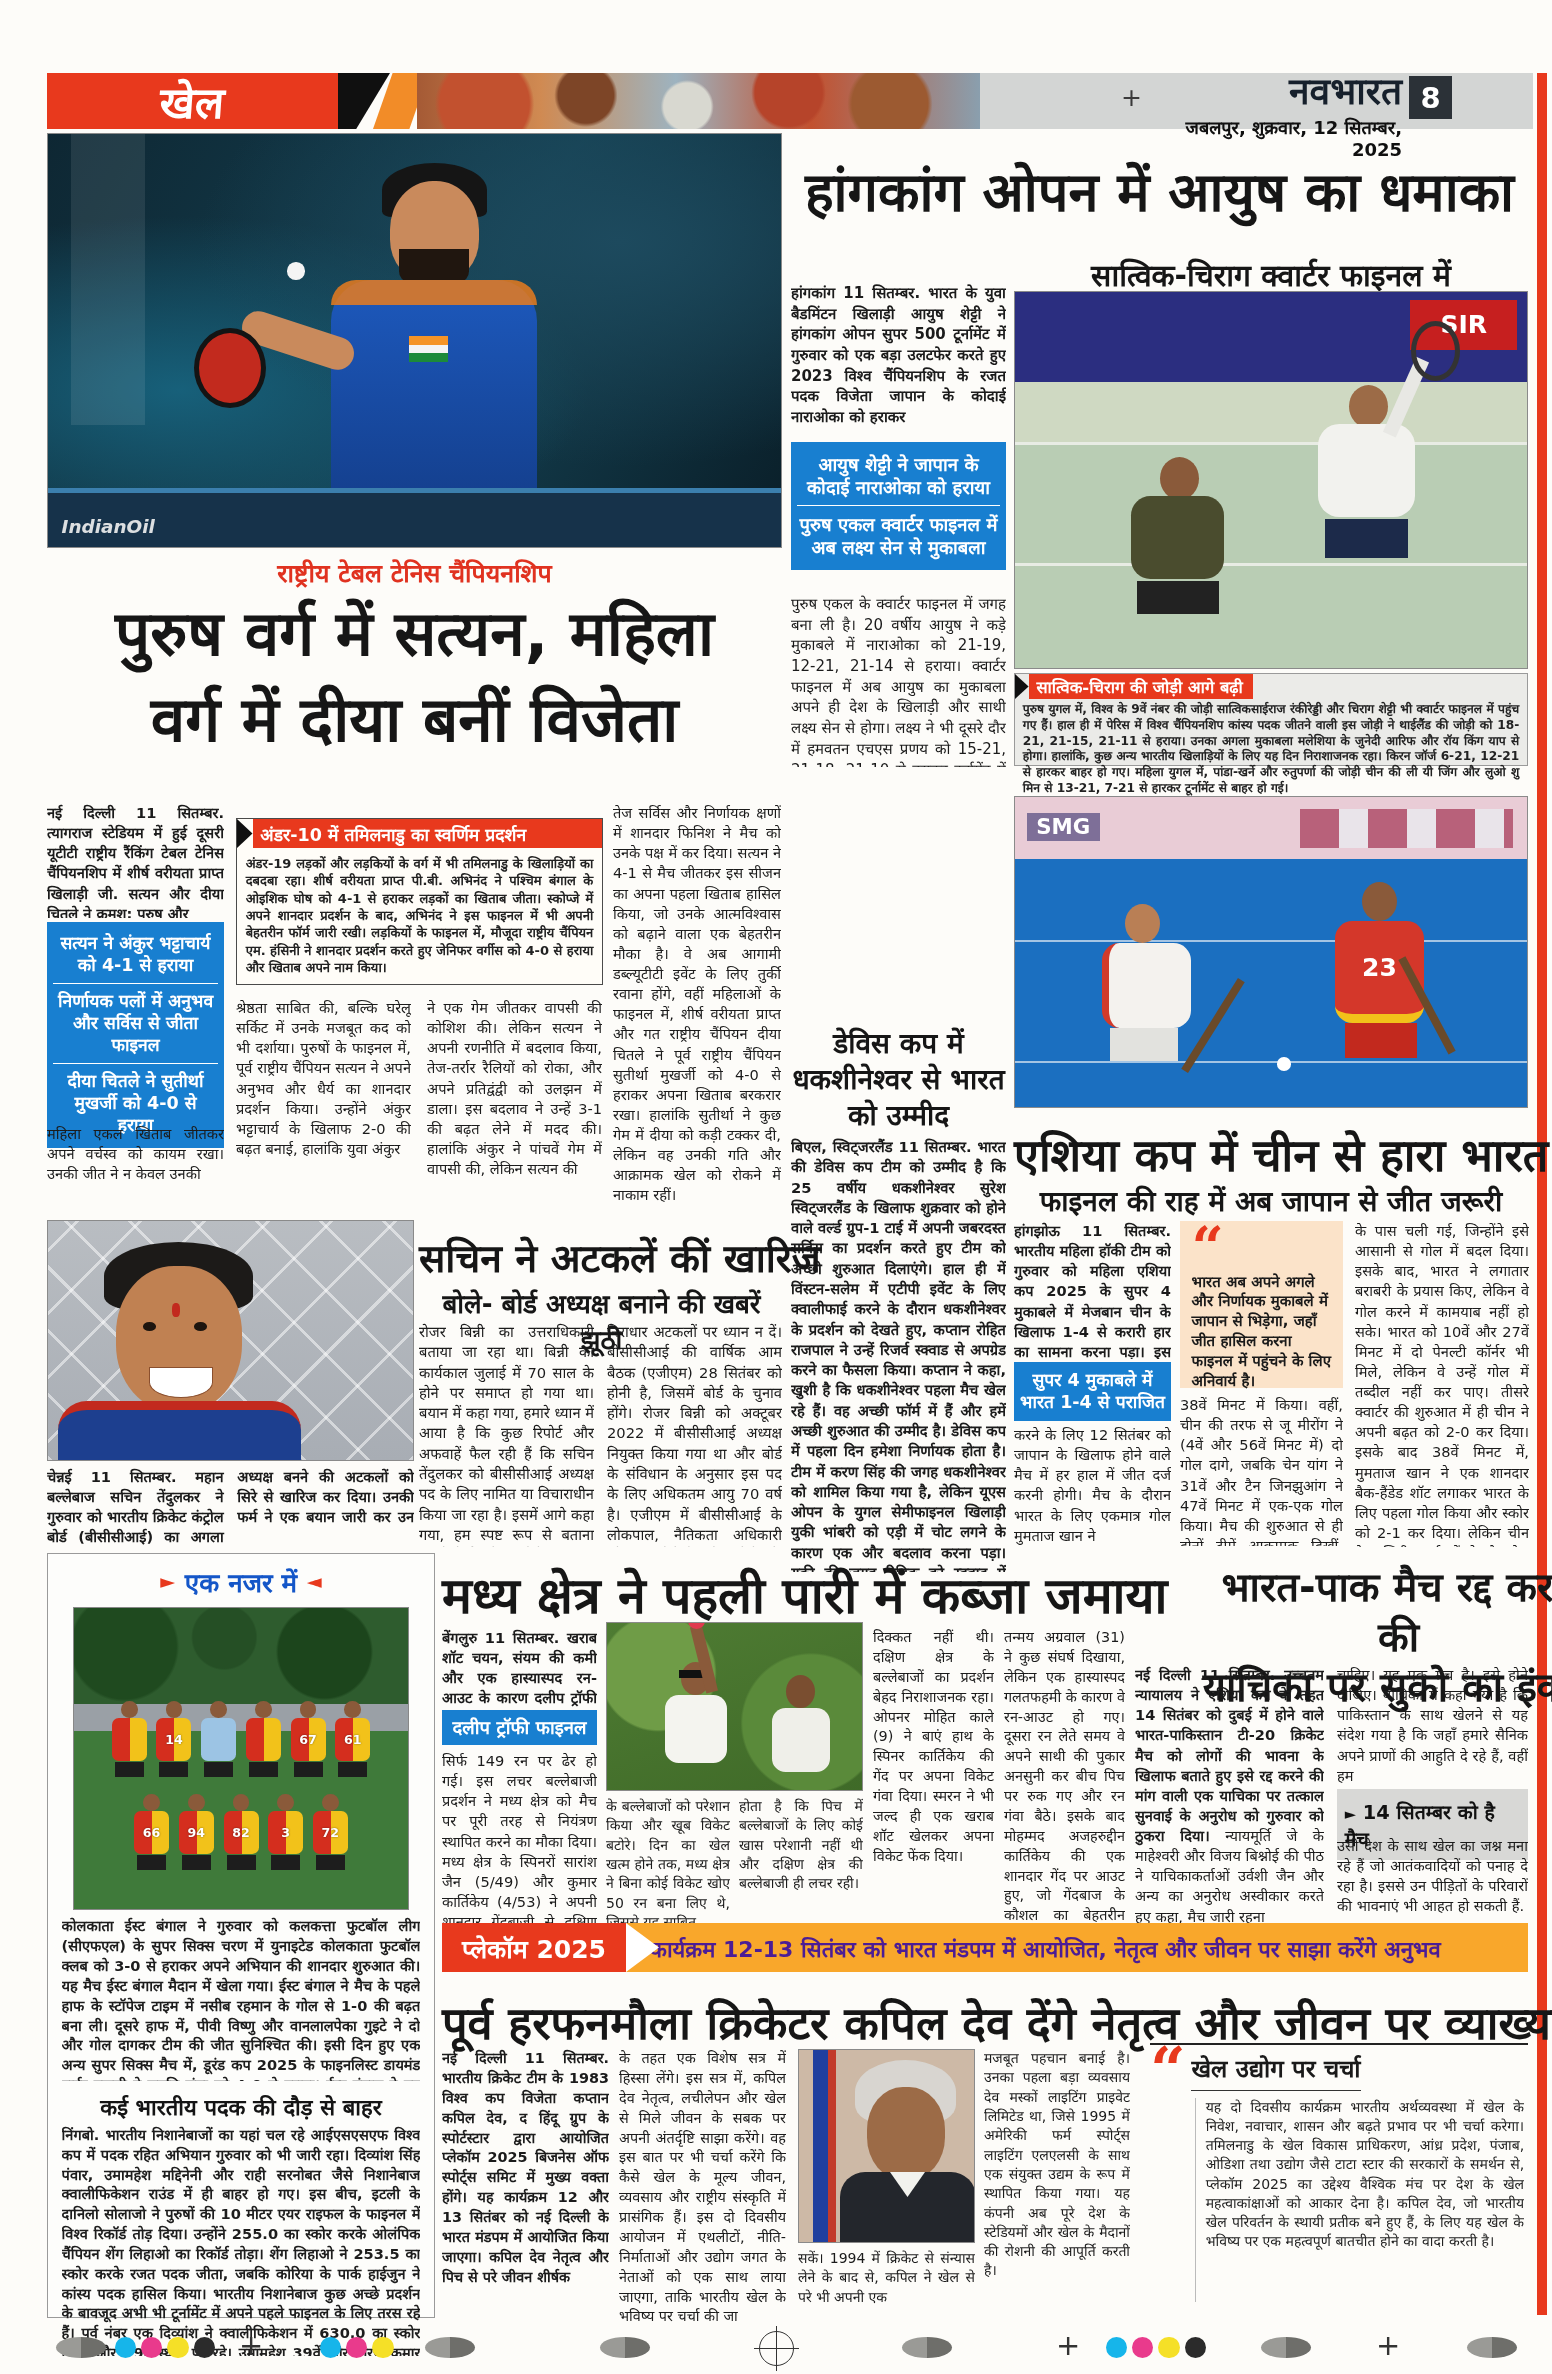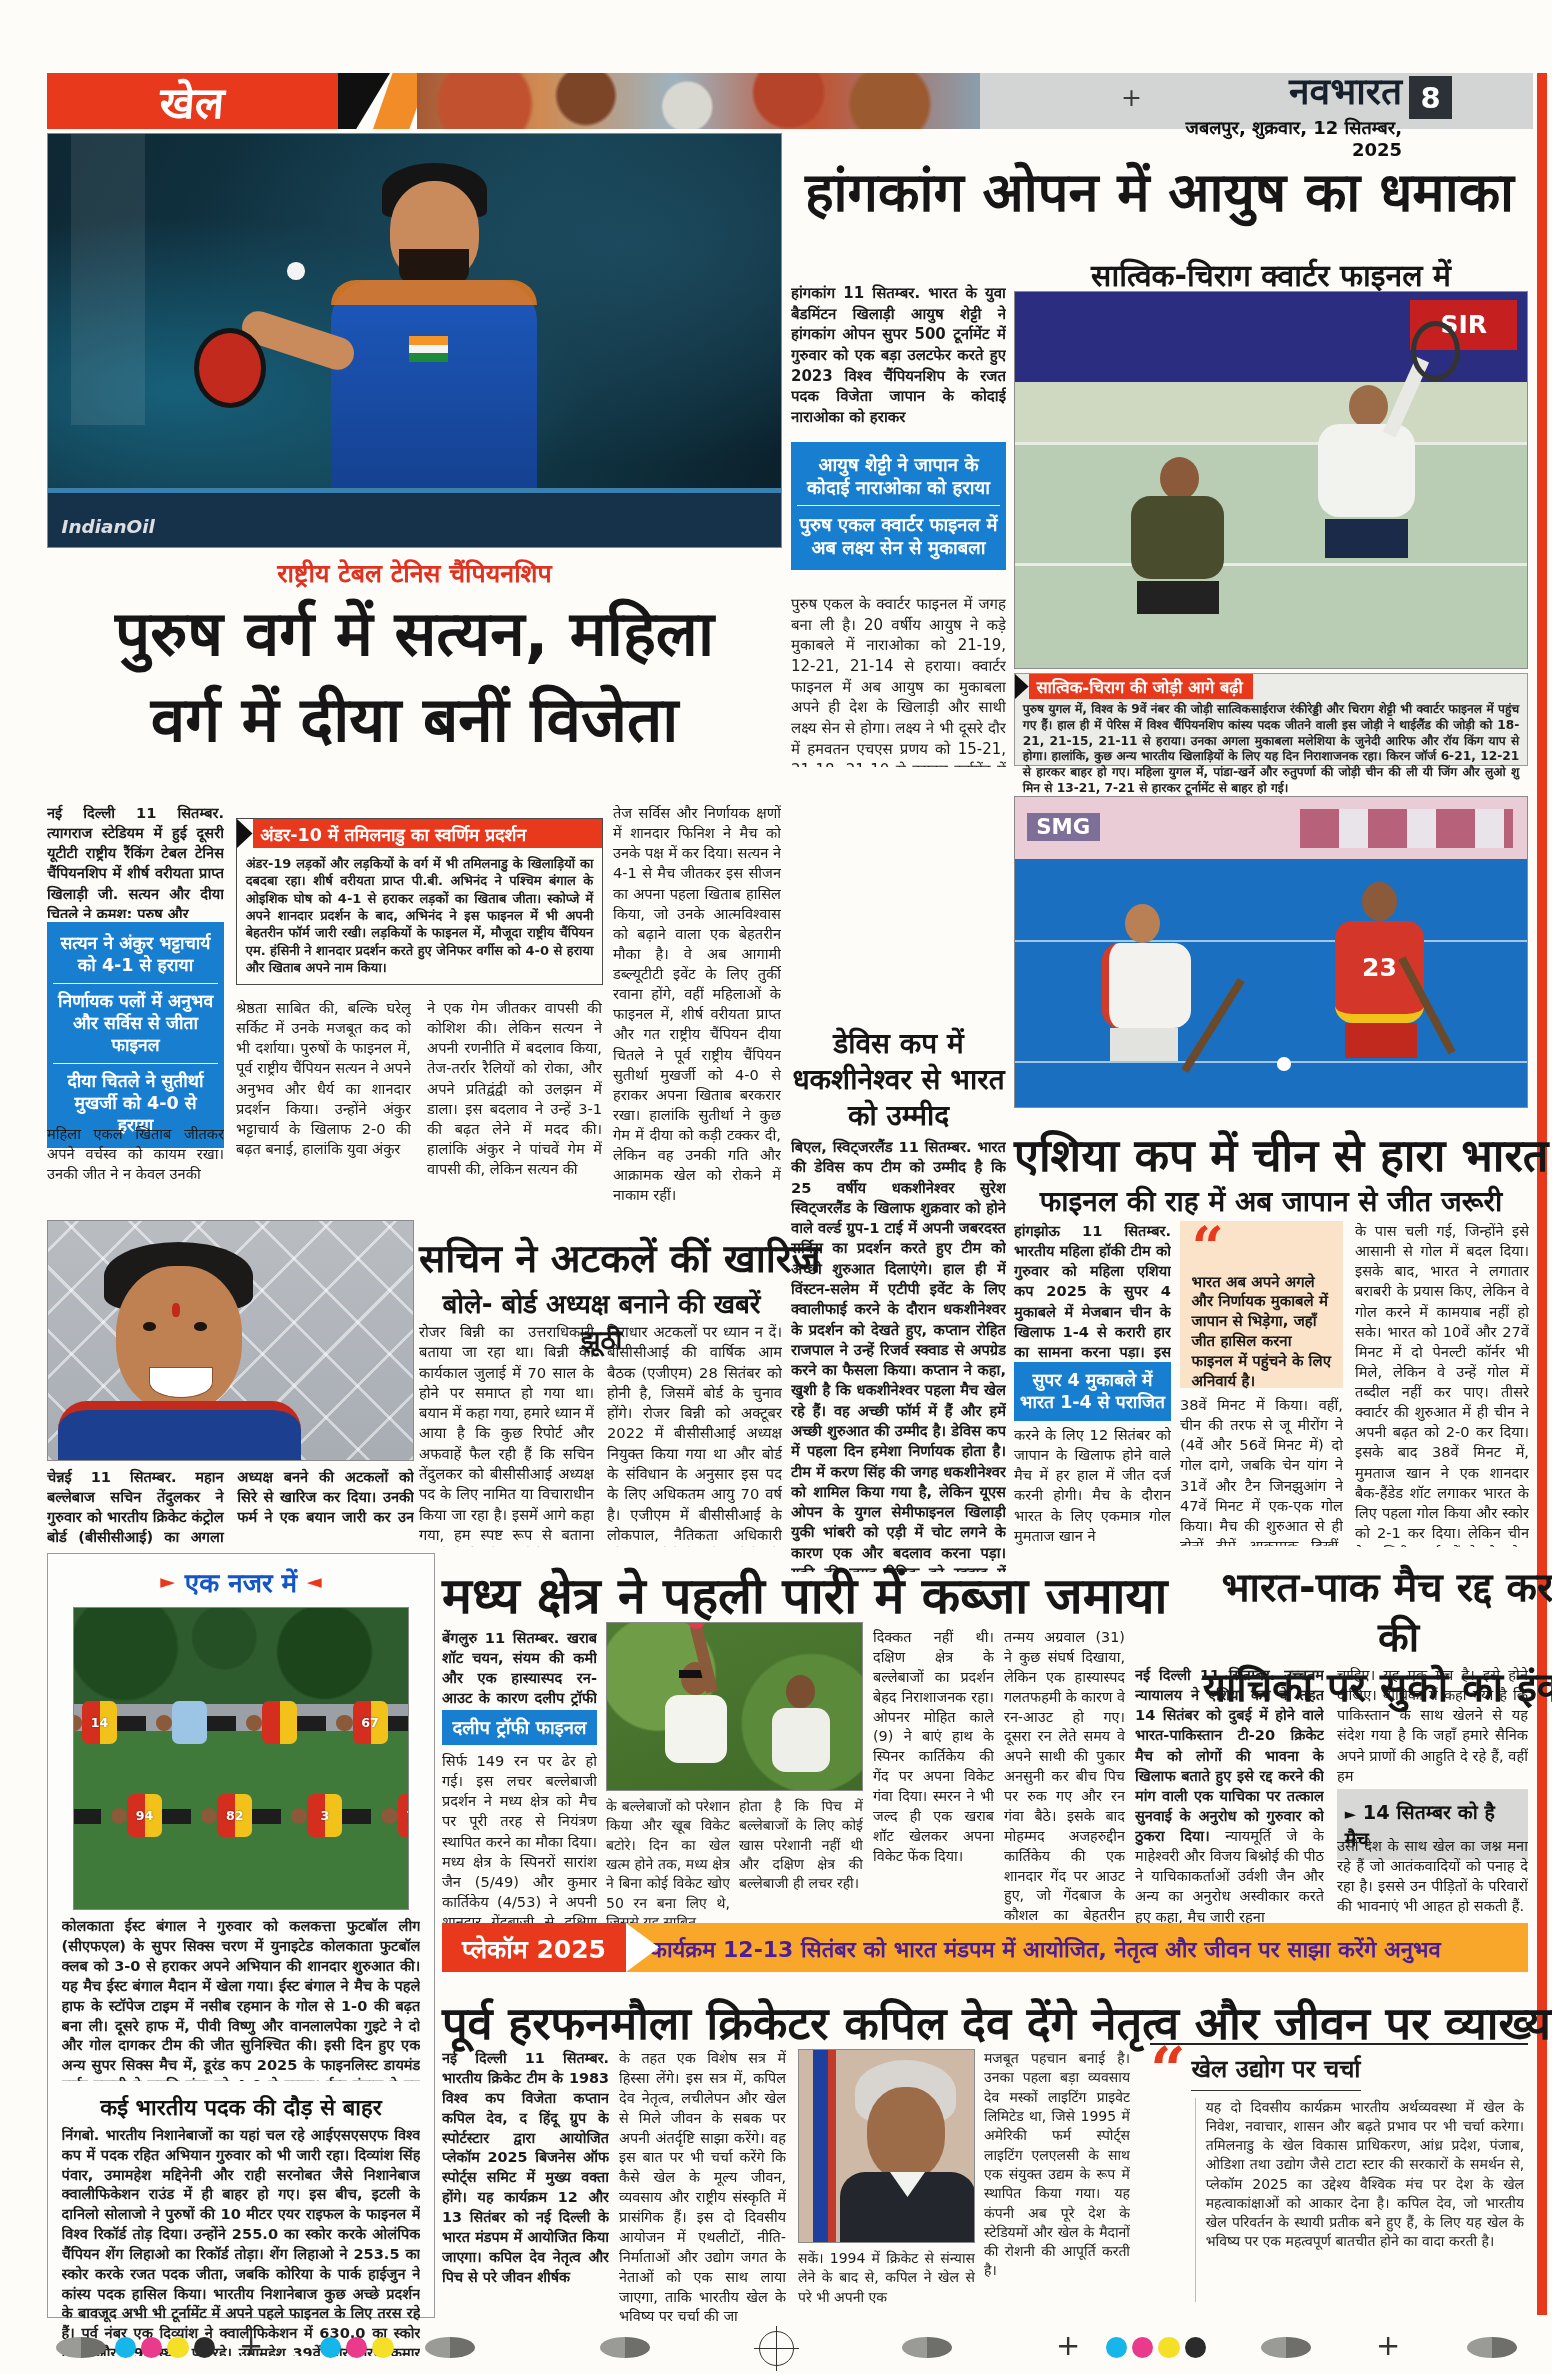--- a/index.html
+++ b/index.html
@@ -109,21 +109,21 @@
   .ek-title{display:flex;align-items:center;justify-content:center;gap:9.7px;font-size:26px;font-weight:800;color:#1456c8;}
   .fb-photo{position:relative;width:334px;height:301px;margin:7.8px auto 5.8px;border:1px solid #888;overflow:hidden;
      background:linear-gradient(180deg,#2e5c2e 0 32%,#9aa0a6 32% 41%,#3f7a3a 41% 100%);}
   .fb-trees{position:absolute;left:0;top:0;width:100%;height:97px;background:
      radial-gradient(circle at 15% 40%, #1f4a1f 0 18%, transparent 19%),
      radial-gradient(circle at 45% 30%, #254f25 0 16%, transparent 17%),
      radial-gradient(circle at 75% 45%, #1c451c 0 18%, transparent 19%);}
   .fb-row{position:absolute;left:0;width:100%;display:flex;justify-content:center;gap:9.7px;}
   .fb-back{top:93px;}
   .fb-front{top:186px;}
-  .fb-player{display:flex;flex-direction:row;align-items:center;}
+  .fb-player{display:flex;flex-direction:column;align-items:center;}
   .fb-head{width:16.5px;height:16.5px;border-radius:50%;background:#8a5a3a;}
   .fb-jersey{width:35px;height:43px;border-radius:6.8px;background:linear-gradient(90deg,#d42e1e 0 52%,#f2c21a 52% 100%);color:#fff;font-weight:800;font-size:12.6px;display:flex;align-items:center;justify-content:center;text-shadow:0 0 1.9px #00000088;}
   .fb-jersey.gk{background:#9cc4e4;}
   .fb-shorts{width:29px;height:15.5px;background:#1d1d1d;margin-top:1px;}
   .ek-h{font-size:23px;font-weight:800;text-align:center;color:#141414;margin:3.9px 0 3.9px;}
   .ek-b{font-size:14.6px;line-height:1.36;text-align:justify;font-weight:600;color:#1d1d1d;}
   
   .c-photo{left:606px;top:1622px;width:257px;height:169px;background:
      radial-gradient(circle at 20% 30%, #6f9c47 0 24%, transparent 25%),
      radial-gradient(circle at 80% 60%, #5a8a3a 0 30%, transparent 31%),

